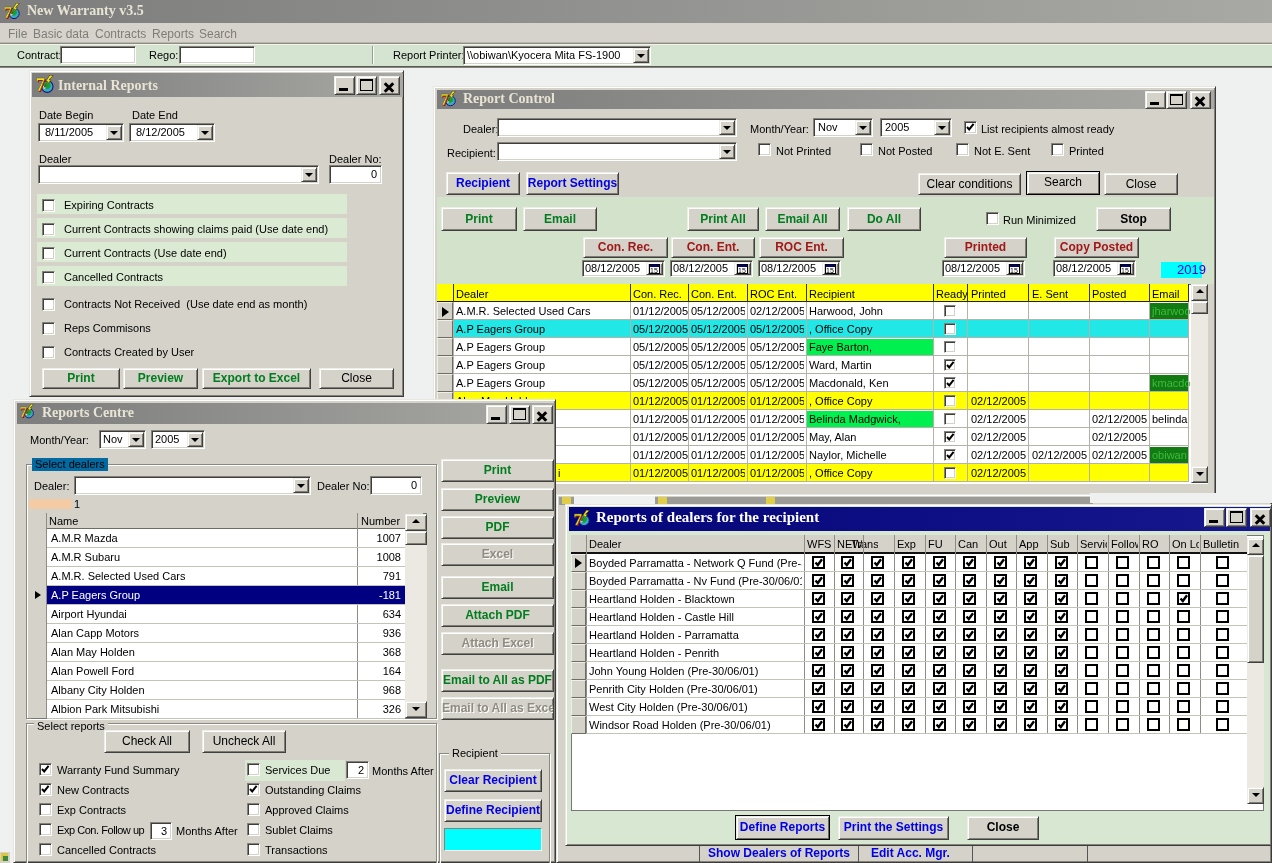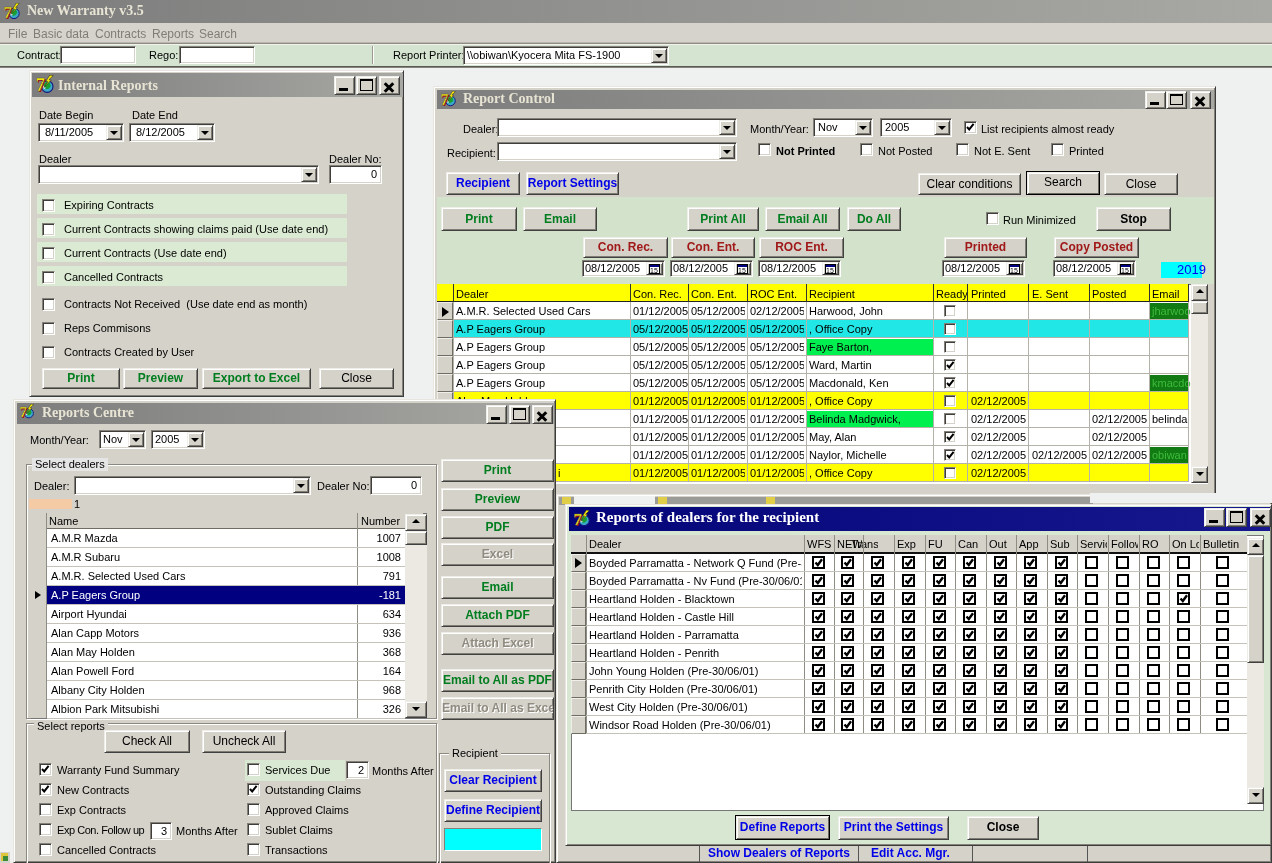--- a/index.html
+++ b/index.html
@@ -38,21 +38,21 @@
 <div class="t" style="left:152px;top:28px;color:#7f7d78;font-size:12px">Reports</div>
 <div class="t" style="left:199px;top:28px;color:#7f7d78;font-size:12px">Search</div>
 <div style="left:0px;top:44px;width:1272px;height:23px;background:#d5e4d1;border-top:1px solid #f2f1ec;border-bottom:1px solid #5a5a55"></div>
 <div style="left:0px;top:43px;width:1272px;height:1px;background:#8f8c84"></div>
 <div class="t" style="left:17px;top:49px;">Contract:</div>
 <div class="sunk" style="left:60px;top:46px;width:76px;height:18px;"></div>
 <div class="t" style="left:149px;top:49px;">Rego:</div>
 <div class="sunk" style="left:179px;top:46px;width:76px;height:18px;"></div>
 <div style="left:372px;top:46px;width:2px;height:18px;border-left:1px solid #9a9a92;border-right:1px solid #fdfdfb"></div>
 <div class="t" style="left:393px;top:49px;">Report Printer:</div>
-<div class="sunk" style="left:463px;top:46px;width:206px;height:19px">
+<div class="sunk" style="left:463px;top:46px;width:188px;height:19px">
     <div class="t" style="left:3px;top:2px;">\\obiwan\Kyocera Mita FS-1900</div>
     <div class="rsd arrbtn" style="right:1px;top:1px;width:16px;height:15px">
       <div class="dar"></div>
     </div>
   </div>
 <div style="left:0px;top:67px;width:1272px;height:1px;background:#87847c"></div>
 <div style="left:0px;top:68px;width:1272px;height:795px;background:#eef1ef"></div>
 <div class="wb" style="left:29px;top:70px;width:375px;height:327px;">
     <div class="tb" style="left:2px;top:2px;width:371px;height:24px;"></div>
     <svg style="position:absolute;left:5px;top:4px" width="20" height="20" viewBox="0 0 18 18">
@@ -174,38 +174,38 @@
     </div>
     <div class="t" style="left:547px;top:36px;">List recipients almost ready</div>
     <div class="t" style="left:13px;top:60px;">Recipient:</div>
     <div class="sunk" style="left:63px;top:55px;width:240px;height:19px">
       <div class="t" style="left:3px;top:2px;"></div>
       <div class="rsd arrbtn" style="right:1px;top:1px;width:16px;height:15px">
         <div class="dar"></div>
       </div>
     </div>
     <div class="cbx" style="left:324px;top:56px;width:13px;height:13px"></div>
-    <div class="t" style="left:342px;top:58px;font-weight:bold;">Not Printed</div>
+    <div class="t" style="left:342px;top:58px;">Not Printed</div>
     <div class="cbx" style="left:426px;top:56px;width:13px;height:13px"></div>
     <div class="t" style="left:444px;top:58px;">Not Posted</div>
     <div class="cbx" style="left:522px;top:56px;width:13px;height:13px"></div>
     <div class="t" style="left:540px;top:58px;">Not E. Sent</div>
     <div class="cbx" style="left:617px;top:56px;width:13px;height:13px"></div>
     <div class="t" style="left:635px;top:58px;">Printed</div>
     <div class="btn bb" style="left:12px;top:85px;width:74px;height:23px;"><span style="line-height:21px">Recipient</span></div>
     <div class="btn bb" style="left:92px;top:85px;width:93px;height:23px;"><span style="line-height:21px">Report Settings</span></div>
     <div class="btn" style="left:484px;top:86px;width:103px;height:22px;"><span style="line-height:20px;font-size:12px">Clear conditions</span></div>
     <div style="left:592px;top:84px;width:74px;height:24px;border:1px solid #000;background:#d5d2ca;box-shadow:inset 1px 1px 0 #efede8,inset -1px -1px 0 #6a675f,inset 2px 2px 0 #fff;text-align:center"><span style="line-height:21px;font-size:12px">Search</span></div>
     <div class="btn" style="left:670px;top:86px;width:74px;height:22px;"><span style="line-height:20px;font-size:12px">Close</span></div>
     <div style="left:3px;top:110px;width:777px;height:87px;background:#d2e2cb"></div>
     <div class="btn gb" style="left:7px;top:120px;width:76px;height:24px;"><span style="line-height:22px">Print</span></div>
     <div class="btn gb" style="left:89px;top:120px;width:74px;height:24px;"><span style="line-height:22px">Email</span></div>
     <div class="btn gb" style="left:253px;top:120px;width:72px;height:24px;"><span style="line-height:22px">Print All</span></div>
     <div class="btn gb" style="left:331px;top:120px;width:75px;height:24px;"><span style="line-height:22px">Email All</span></div>
-    <div class="btn gb" style="left:413px;top:120px;width:54px;height:24px;"><span style="line-height:22px">Do All</span></div>
+    <div class="btn gb" style="left:413px;top:120px;width:74px;height:24px;"><span style="line-height:22px">Do All</span></div>
     <div class="cbx" style="left:552px;top:125px;width:13px;height:13px"></div>
     <div class="t" style="left:569px;top:127px;">Run Minimized</div>
     <div class="btn" style="left:662px;top:120px;width:75px;height:24px;"><span style="line-height:22px;font-size:12px;font-weight:bold">Stop</span></div>
     <div class="btn rb" style="left:149px;top:150px;width:85px;height:21px;"><span style="line-height:19px">Con. Rec.</span></div>
     <div class="btn rb" style="left:237px;top:150px;width:84px;height:21px;"><span style="line-height:19px">Con. Ent.</span></div>
     <div class="btn rb" style="left:325px;top:150px;width:85px;height:21px;"><span style="line-height:19px">ROC Ent.</span></div>
     <div class="btn rb" style="left:510px;top:150px;width:83px;height:21px;"><span style="line-height:19px">Printed</span></div>
     <div class="btn rb" style="left:620px;top:150px;width:85px;height:21px;"><span style="line-height:19px">Copy Posted</span></div>
     <div class="sunk" style="left:148px;top:173px;width:83px;height:17px">
       <div class="t" style="left:2px;top:1px;font-size:11px">08/12/2005</div>
@@ -462,21 +462,21 @@
         <div class="dar"></div>
       </div>
     </div>
     <div class="sunk" style="left:137px;top:30px;width:54px;height:19px">
       <div class="t" style="left:3px;top:2px;left:3px">2005</div>
       <div class="rsd arrbtn" style="right:1px;top:1px;width:16px;height:15px">
         <div class="dar"></div>
       </div>
     </div>
     <div class="grp" style="left:12px;top:64px;width:411px;height:255px;"></div>
-    <div class="t" style="left:18px;top:58px;background:#e5e5e5;padding:0 3px">Select dealers</div>
+    <div class="t" style="left:18px;top:58px;background:#0369a1;padding:0 3px">Select dealers</div>
     <div class="t" style="left:20px;top:80px;">Dealer:</div>
     <div class="sunk" style="left:60px;top:76px;width:237px;height:19px">
       <div class="t" style="left:3px;top:2px;"></div>
       <div class="rsd arrbtn" style="right:1px;top:1px;width:16px;height:15px">
         <div class="dar"></div>
       </div>
     </div>
     <div class="t" style="left:303px;top:80px;">Dealer No:</div>
     <div class="sunk" style="left:356px;top:76px;width:52px;height:19px;">
       <div class="t" style="left:0px;top:2px;right:4px;left:auto">0</div>

